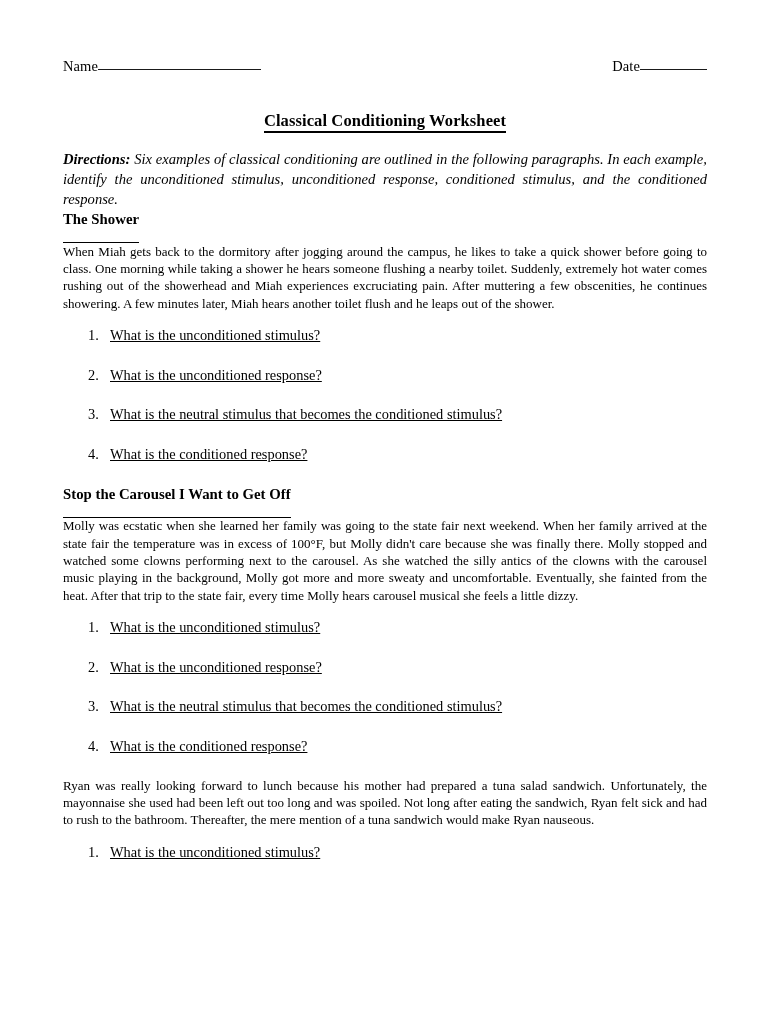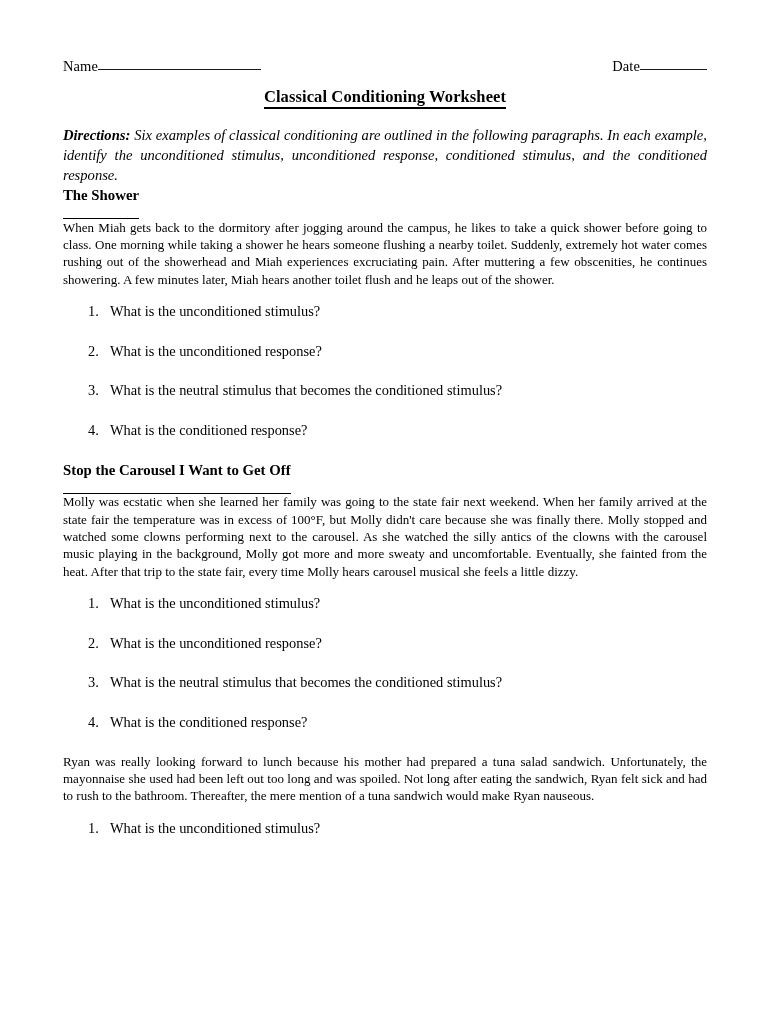--- a/index.html
+++ b/index.html
@@ -29,21 +29,21 @@
     width: 644px;
   }
 
   
   .namedate {
     display: flex;
     justify-content: space-between;
     align-items: baseline;
     font-size: 14.5px;
     letter-spacing: 0.1px;
-    margin-bottom: 12px;
+    margin-bottom: 36px;
   }
   .field {
     display: flex;
     align-items: baseline;
     white-space: nowrap;
   }
   .field-label { font-size: 14.5px; }
   .rule {
     display: inline-block;
     border-bottom: 1px solid #1a1a1a;
@@ -111,21 +111,21 @@
     font-size: 14.4px;
     line-height: 1.3;
     margin-bottom: 21px;
   }
   .qnum {
     width: 22px;
     flex: 0 0 22px;
     margin-left: 25px;
     text-align: left;
   }
-  .qtext { flex: 1 1 auto; }
+  .qtext { flex: 1 1 auto; text-decoration: underline; }
 </style>
 </head>
 <body>
 
 <div class="page">
   <div class="content">
 
     <div class="namedate">
       <div class="field">
         <span class="field-label">Name</span>

